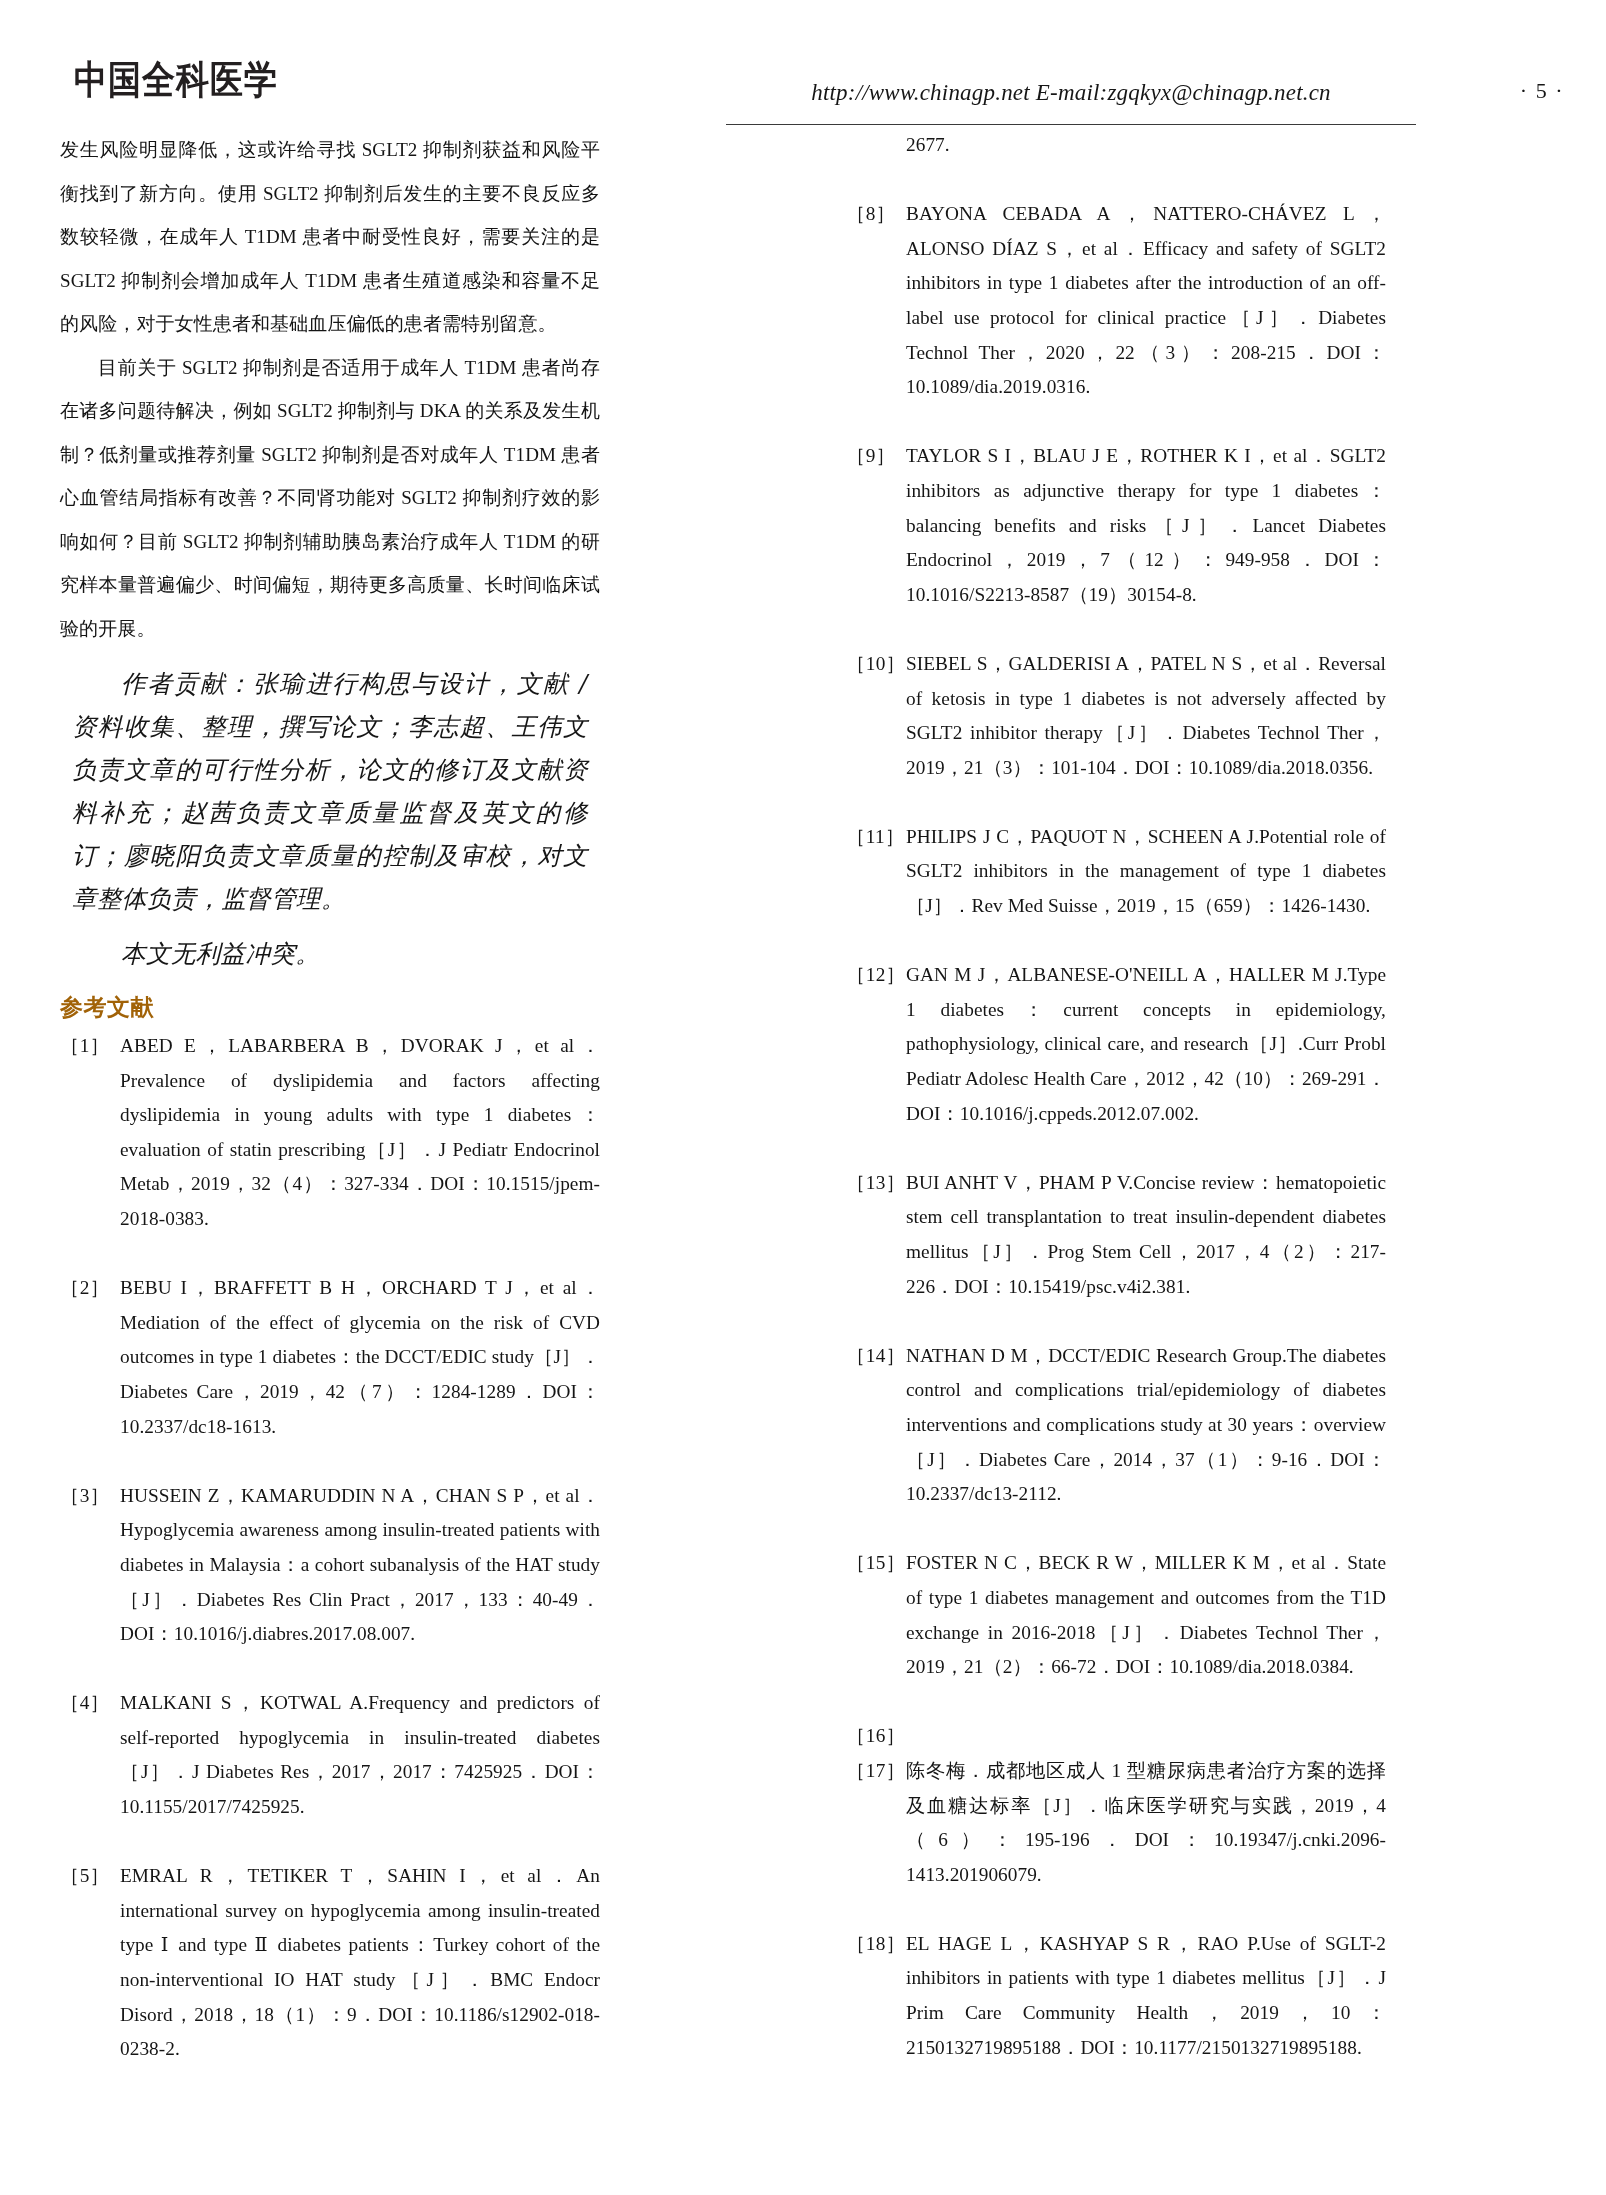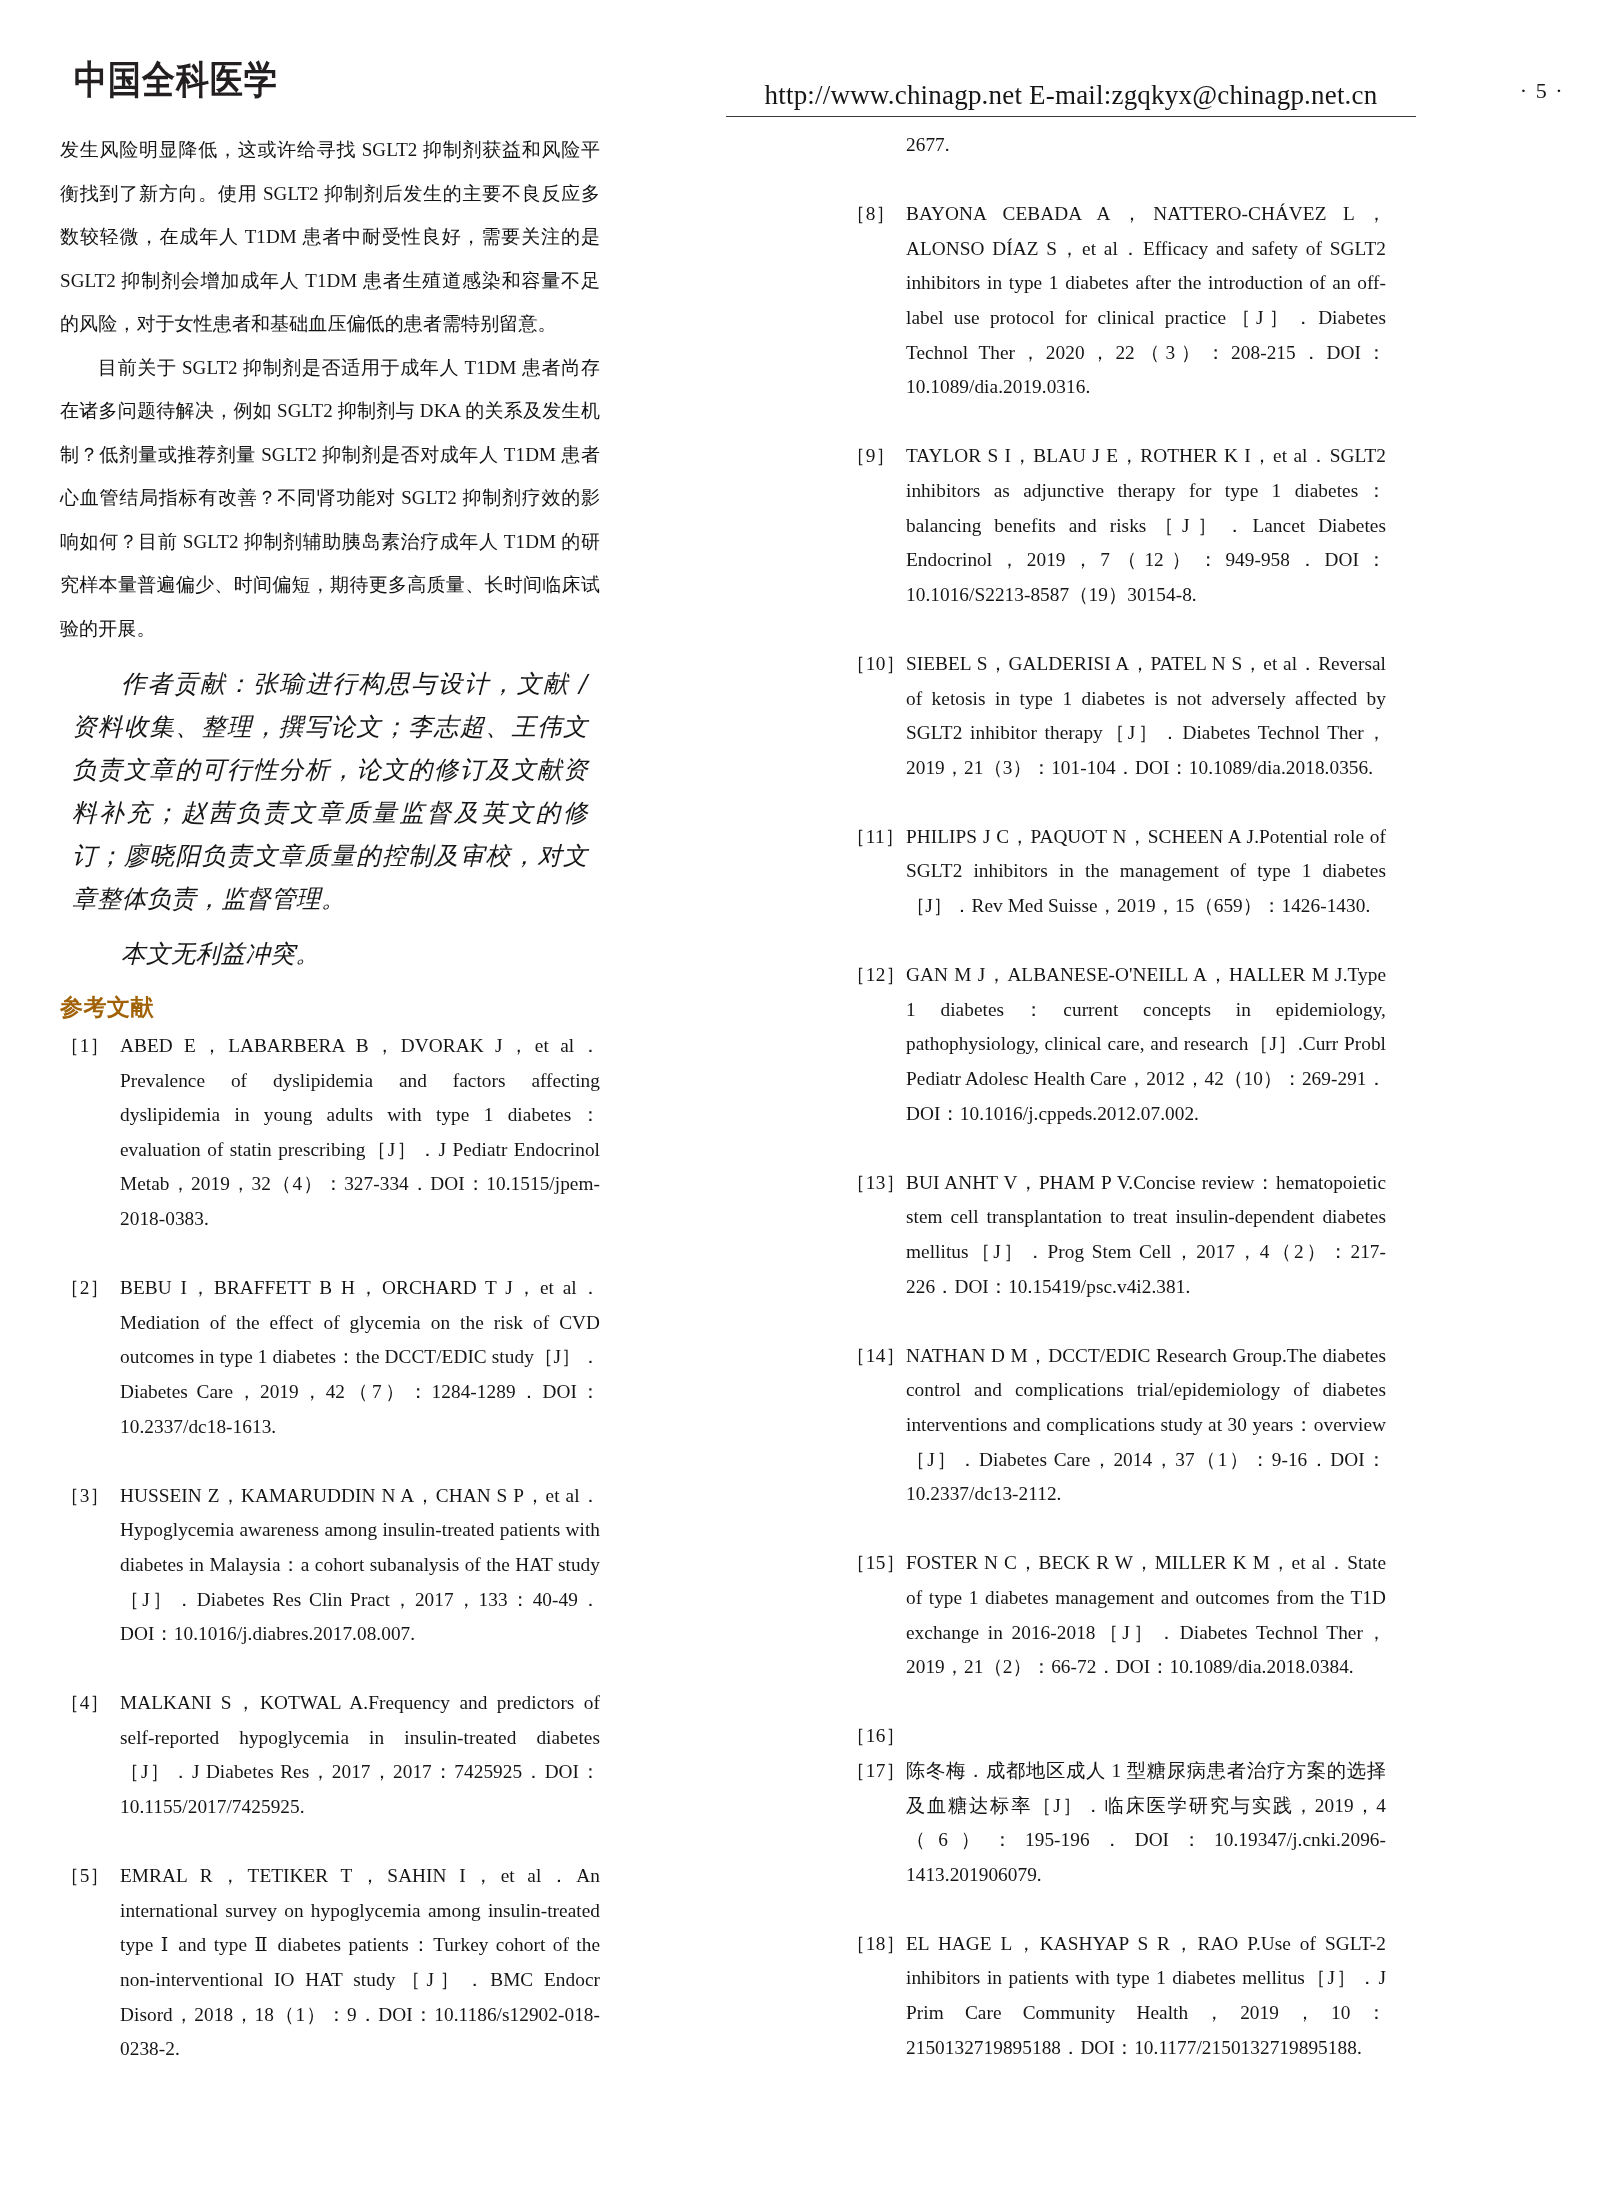--- a/index.html
+++ b/index.html
@@ -39,25 +39,26 @@
     transform: scaleY(1.18);
     transform-origin: left top;
   }
   .header-url {
     position: absolute;
     left: 652px;
     top: 24px;
     width: 690px;
     text-align: center;
     font-family: "Liberation Serif", serif;
-    font-size: 27px;
+    font-style: italic;
+    font-size: 23px;
     letter-spacing: 0.2px;
     color: #161616;
     border-bottom: 1.3px solid #3a3a3a;
-    padding-bottom: 5px;
+    padding-bottom: 18px;
     white-space: nowrap;
   }
   .page-number {
     position: absolute;
     right: 0;
     top: 22px;
     font-size: 22px;
     font-family: "Liberation Serif", serif;
     color: #161616;
     letter-spacing: 1.5px;

